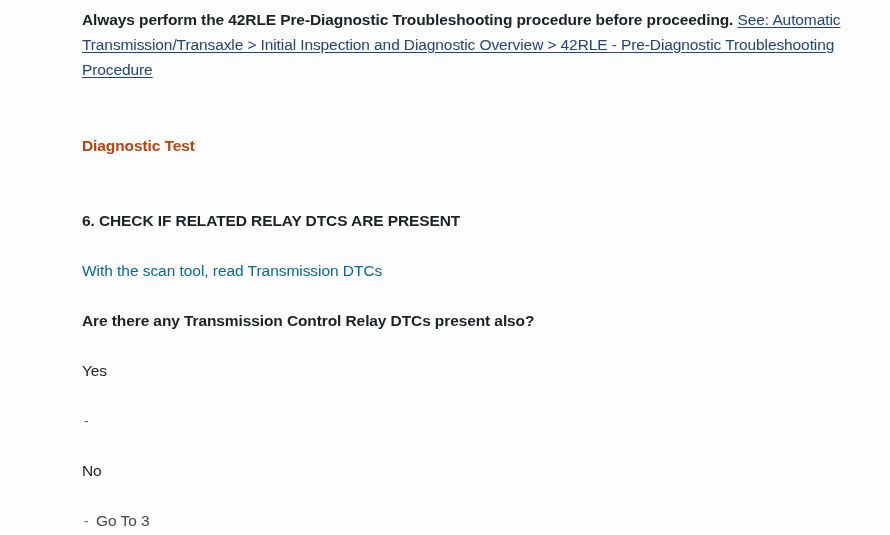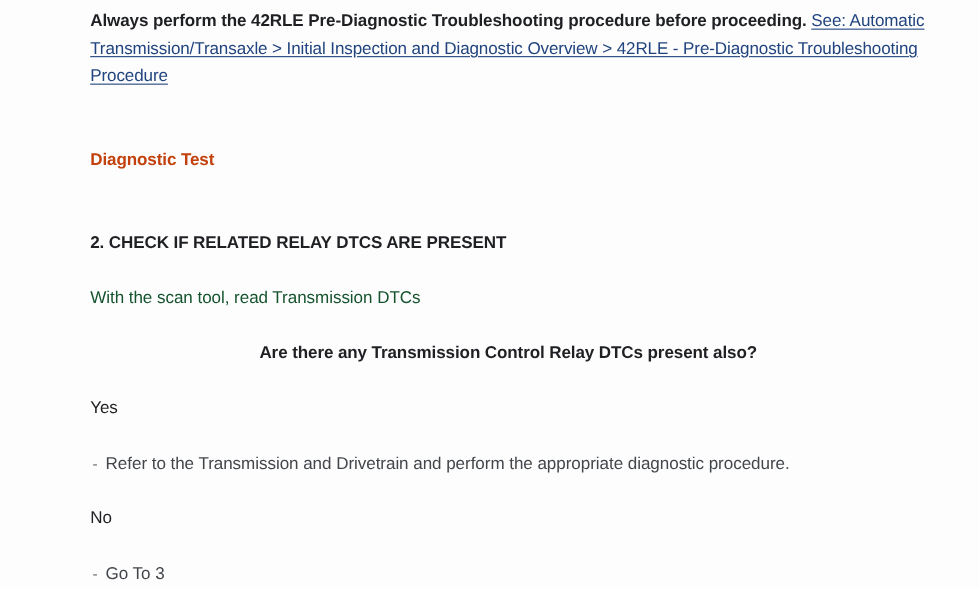--- a/index.html
+++ b/index.html
@@ -67,21 +67,21 @@
     font-weight: bold;
     color: #1f2023;
     margin: 0;
     line-height: 22px;
     letter-spacing: -0.1px;
   }
 
   .body-text {
     font-size: 15.5px;
     font-weight: normal;
-    color: #14532d;
+    color: #0369a1;
     margin: 0;
     line-height: 22px;
     letter-spacing: -0.05px;
   }
 
   .question {
     font-size: 15.5px;
     font-weight: bold;
     color: #1f2023;
     margin: 0;
@@ -120,47 +120,46 @@
   .answer-item .atext {
     display: inline-block;
   }
 
   
   .blk { position: absolute; left: 12px; width: 760px; margin-left: 40px; }
   #blk-intro      { top: 3px; }
   #blk-sect       { top: 131px; }
   #blk-step       { top: 206px; }
   #blk-instr      { top: 256px; }
-  #blk-question   { top: 306px; text-align: center; }
+  #blk-question   { top: 306px; }
   #blk-yes        { top: 356px; }
   #blk-yes-item   { top: 406px; }
   #blk-no         { top: 456px; }
   #blk-no-item    { top: 506px; }
 </style>
 </head>
 <body>
 
 <div class="page">
   <div class="content">
 
     <p class="intro blk" id="blk-intro"><span class="lead">Always perform the 42RLE Pre-Diagnostic Troubleshooting procedure before proceeding.</span> <a class="doclink">See: Automatic Transmission/Transaxle &gt; Initial Inspection and Diagnostic Overview &gt; 42RLE - Pre-Diagnostic Troubleshooting Procedure</a></p>
 
     <h2 class="section-title blk" id="blk-sect">Diagnostic Test</h2>
 
-    <h3 class="step-title blk" id="blk-step">2. CHECK IF RELATED RELAY DTCS ARE PRESENT</h3>
+    <h3 class="step-title blk" id="blk-step">6. CHECK IF RELATED RELAY DTCS ARE PRESENT</h3>
 
     <p class="body-text blk" id="blk-instr">With the scan tool, read Transmission DTCs</p>
 
     <p class="question blk" id="blk-question">Are there any Transmission Control Relay DTCs present also?</p>
 
     <p class="answer-label blk" id="blk-yes">Yes</p>
 
     <div class="answer-item blk" id="blk-yes-item">
       <span class="dash">-</span>
-      <span class="atext">Refer to the Transmission and Drivetrain and perform the appropriate diagnostic procedure.</span>
     </div>
 
     <p class="answer-label blk" id="blk-no">No</p>
 
     <div class="answer-item blk" id="blk-no-item">
       <span class="dash">-</span>
       <span class="atext">Go To 3</span>
     </div>
 
   </div>

